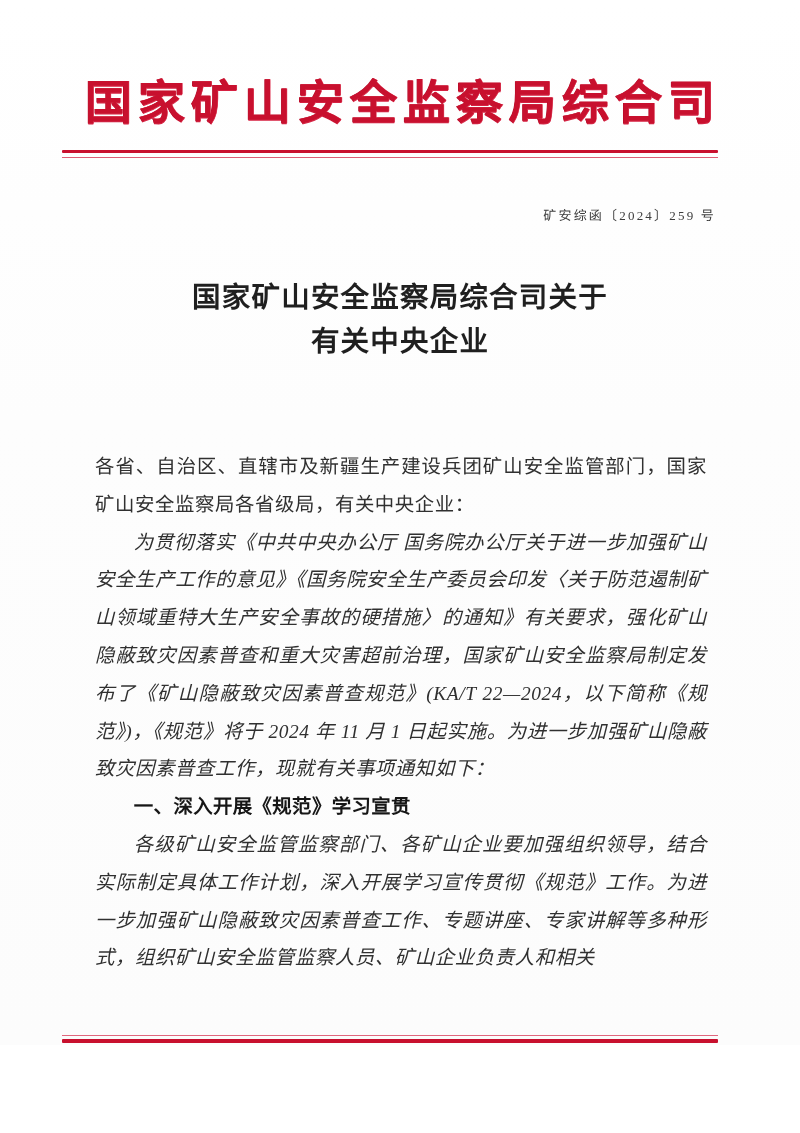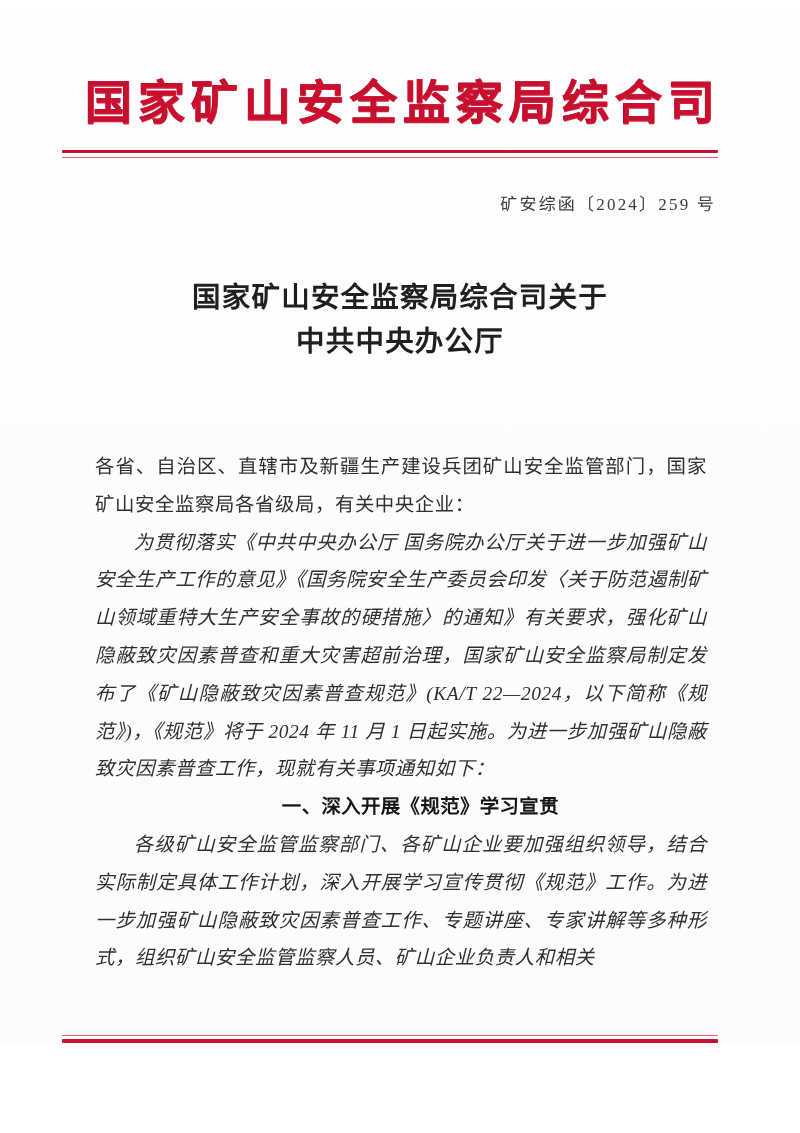--- a/index.html
+++ b/index.html
@@ -79,24 +79,24 @@
     top: 6.5px; left: 0;
     width: 100%;
     height: 1.4px;
     background: #d8415c;
     opacity: .85;
   }
 
   
   .doc-number {
     position: absolute;
-    top: 190px;
+    top: 205px;
     right: 84px;
     font-family: "Liberation Serif", "DejaVu Serif", serif;
-    font-size: 17px;
+    font-size: 13px;
     letter-spacing: 2.2px;
     color: #3c3c3c;
     white-space: nowrap;
   }
 
   
   .doc-title {
     position: absolute;
     top: 276px;
     left: 0;
@@ -134,21 +134,20 @@
 
   .section-heading {
     font-family: "DejaVu Sans", "Liberation Sans", sans-serif;
     font-weight: 700;
     font-size: 19.4px;
     line-height: 37.8px;
     letter-spacing: 0.4px;
     color: #161616;
     text-indent: 2em;
     margin: 0;
-    text-align: center;
   }
 
   
   .footer-rule {
     position: absolute;
     top: 1035px;
     left: 62px;
     width: 656px;
     height: 9px;
   }
@@ -192,21 +191,21 @@
 
   <div class="header-rule">
     <div class="thick"></div>
     <div class="thin"></div>
   </div>
 
   <div class="doc-number">矿安综函〔2024〕259 号</div>
 
   <div class="doc-title">
     <div class="tline">国家矿山安全监察局综合司关于</div>
-    <div class="tline">中共中央办公厅</div>
+    <div class="tline">有关中央企业</div>
   </div>
 
   <div class="body-area">
 
     <p class="para">各省、自治区、直辖市及新疆生产建设兵团矿山安全监管部门，国家矿山安全监察局各省级局，有关中央企业：</p>
 
     <p class="para indent">为贯彻落实《中共中央办公厅 国务院办公厅关于进一步加强矿山安全生产工作的意见》《国务院安全生产委员会印发〈关于防范遏制矿山领域重特大生产安全事故的硬措施〉的通知》有关要求，强化矿山隐蔽致灾因素普查和重大灾害超前治理，国家矿山安全监察局制定发布了《矿山隐蔽致灾因素普查规范》(KA/T 22—2024，以下简称《规范》)，《规范》将于 2024 年 11 月 1 日起实施。为进一步加强矿山隐蔽致灾因素普查工作，现就有关事项通知如下：</p>
 
     <p class="section-heading">一、深入开展《规范》学习宣贯</p>
 

